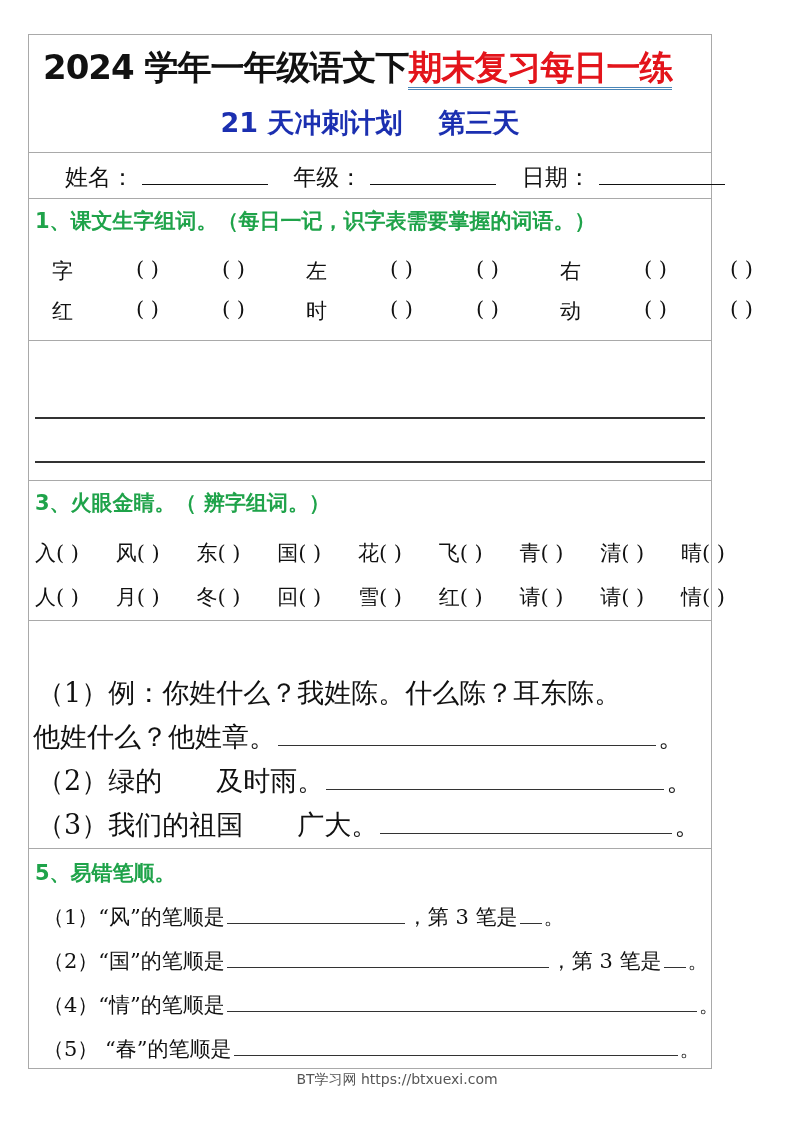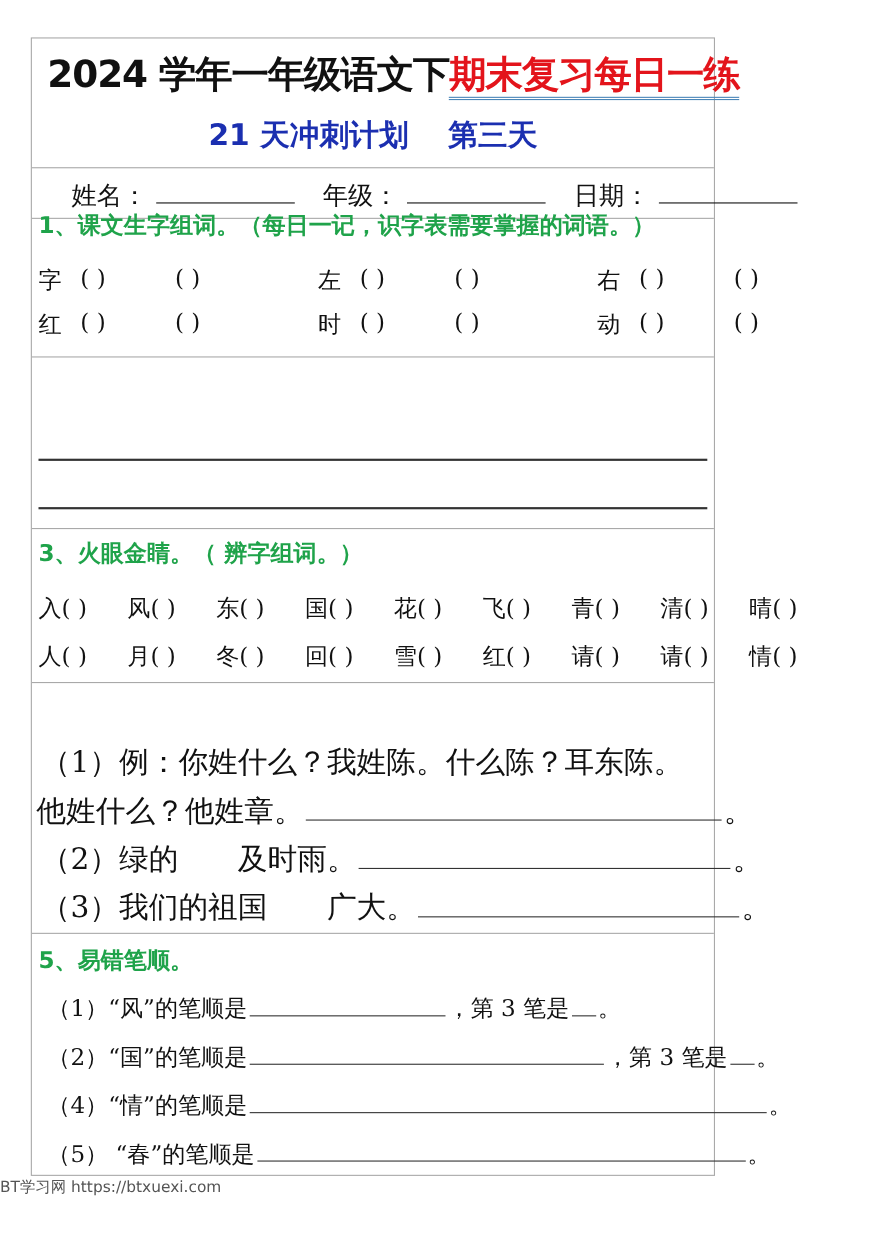--- a/index.html
+++ b/index.html
@@ -1,35 +1,35 @@
 <!DOCTYPE html>
 <html><head>
 <meta charset="utf-8">
 <style>
   * { box-sizing: border-box; margin: 0; padding: 0; }
   html, body { width: 794px; height: 1122px; background: #ffffff; }
   body { position: relative; font-family: "DejaVu Serif", "Liberation Serif", serif; color: #111; overflow: hidden; }
 
-  .sheet { position: absolute; left: 28px; top: 34px; width: 622px; height: 1035px; border: 1.5px solid #a9a9a9; padding-left: 12px; }
+  .sheet { position: absolute; left: 28px; top: 34px; width: 684px; height: 1035px; border: 1.5px solid #a9a9a9; padding-left: 12px; }
   .row { position: absolute; left: 0; width: 100%; border-bottom: 1.5px solid #a9a9a9; }
 
   .hdr { top: 0; height: 118px; }
   .title { position: absolute; left: 14px; top: 10px; white-space: nowrap; font-family: "DejaVu Sans", "Liberation Sans", sans-serif; font-weight: bold; font-size: 34px; letter-spacing: -1px; color: #111; }
   .title .red { color: #e3141b; border-bottom: 3px double #4a86b8; padding-bottom: 0px; }
   .subtitle { position: absolute; left: 0; right: 0; top: 70px; text-align: center; font-family: "DejaVu Sans", "Liberation Sans", sans-serif; font-weight: bold; font-size: 27px; color: #1b2fb0; }
   .subtitle span + span { margin-left: 36px; }
 
   .info { top: 118px; height: 46px; }
   .info-inner { position: absolute; left: 36px; top: 9px; font-size: 23px; white-space: nowrap; }
   .info-field { display: inline-block; margin-right: 18px; }
   .blank { display: inline-block; width: 126px; border-bottom: 1.5px solid #111; height: 20px; vertical-align: baseline; margin-left: 8px; }
 
   .sec-title { position: absolute; left: 6px; font-family: "DejaVu Sans", "Liberation Sans", sans-serif; font-weight: bold; font-size: 21px; color: #1fa34a; white-space: nowrap; }
 
-  .s1 { top: 148px; height: 142px; }
+  .s1 { top: 164px; height: 142px; text-align: right; }
   .grid1 { position: absolute; left: 6px; top: 52px; width: 722px; font-size: 21px; }
   .g1row { display: flex; height: 40px; align-items: center; }
   .g1cell { width: 254px; display: flex; white-space: nowrap; }
   .g1cell:nth-child(3) { width: 214px; }
   .g1cell .ch { width: 38px; }
   .g1cell .pr { width: 86px; }
 
   .s2 { top: 306px; height: 140px; }
   .line-full { position: absolute; left: 6px; right: 6px; border-bottom: 2px solid #333; }
 
@@ -38,21 +38,21 @@
   .g3row { display: flex; justify-content: space-between; height: 44px; align-items: center; white-space: nowrap; }
   .g3cell { width: 80px; }
 
   .s4 { top: 586px; height: 228px; }
   .s4 .line { position: absolute; font-size: 27px; white-space: nowrap; }
   .ul { display: inline-block; border-bottom: 1.5px solid #333; height: 18px; vertical-align: baseline; margin: 0 2px; }
 
   .s5 { top: 814px; height: 221px; border-bottom: none; }
   .s5 .line { position: absolute; font-size: 21px; white-space: nowrap; left: 14px; }
 
-  .footer { position: absolute; left: 0; right: 0; top: 1071px; text-align: left; font-family: "DejaVu Sans", "Liberation Sans", sans-serif; font-size: 14px; color: #555; }
+  .footer { position: absolute; left: 0; right: 0; top: 1071px; text-align: center; font-family: "DejaVu Sans", "Liberation Sans", sans-serif; font-size: 14px; color: #555; }
 </style>
 </head>
 <body>
 
 <div class="sheet">
 
   <div class="row hdr">
     <div class="title"><span>2024 学年一年级语文下</span><span class="red">期末复习每日一练</span></div>
     <div class="subtitle"><span>21 天冲刺计划</span><span>第三天</span></div>
   </div>

